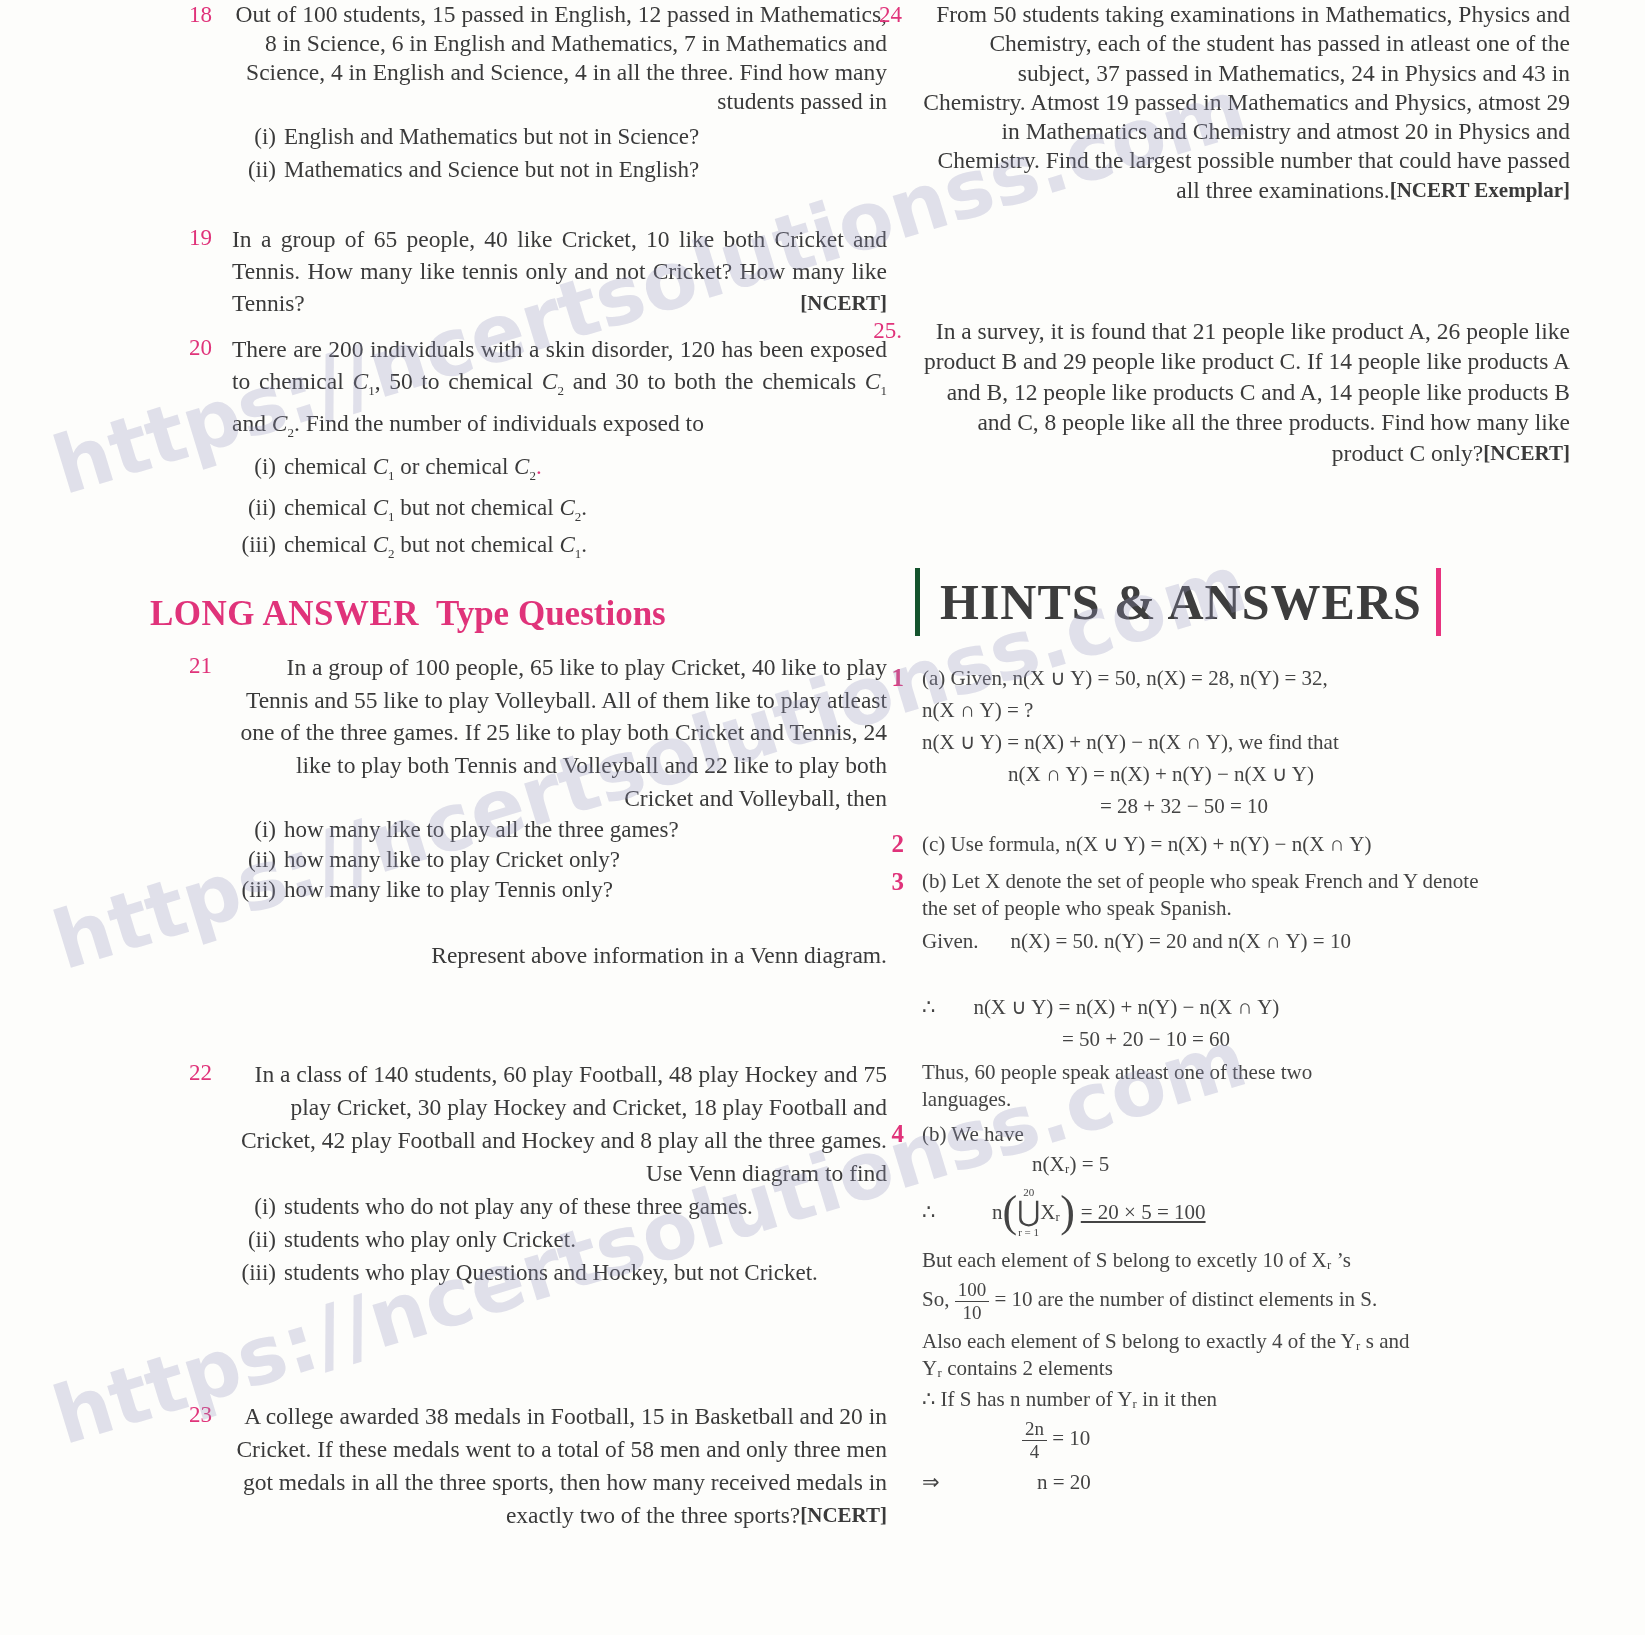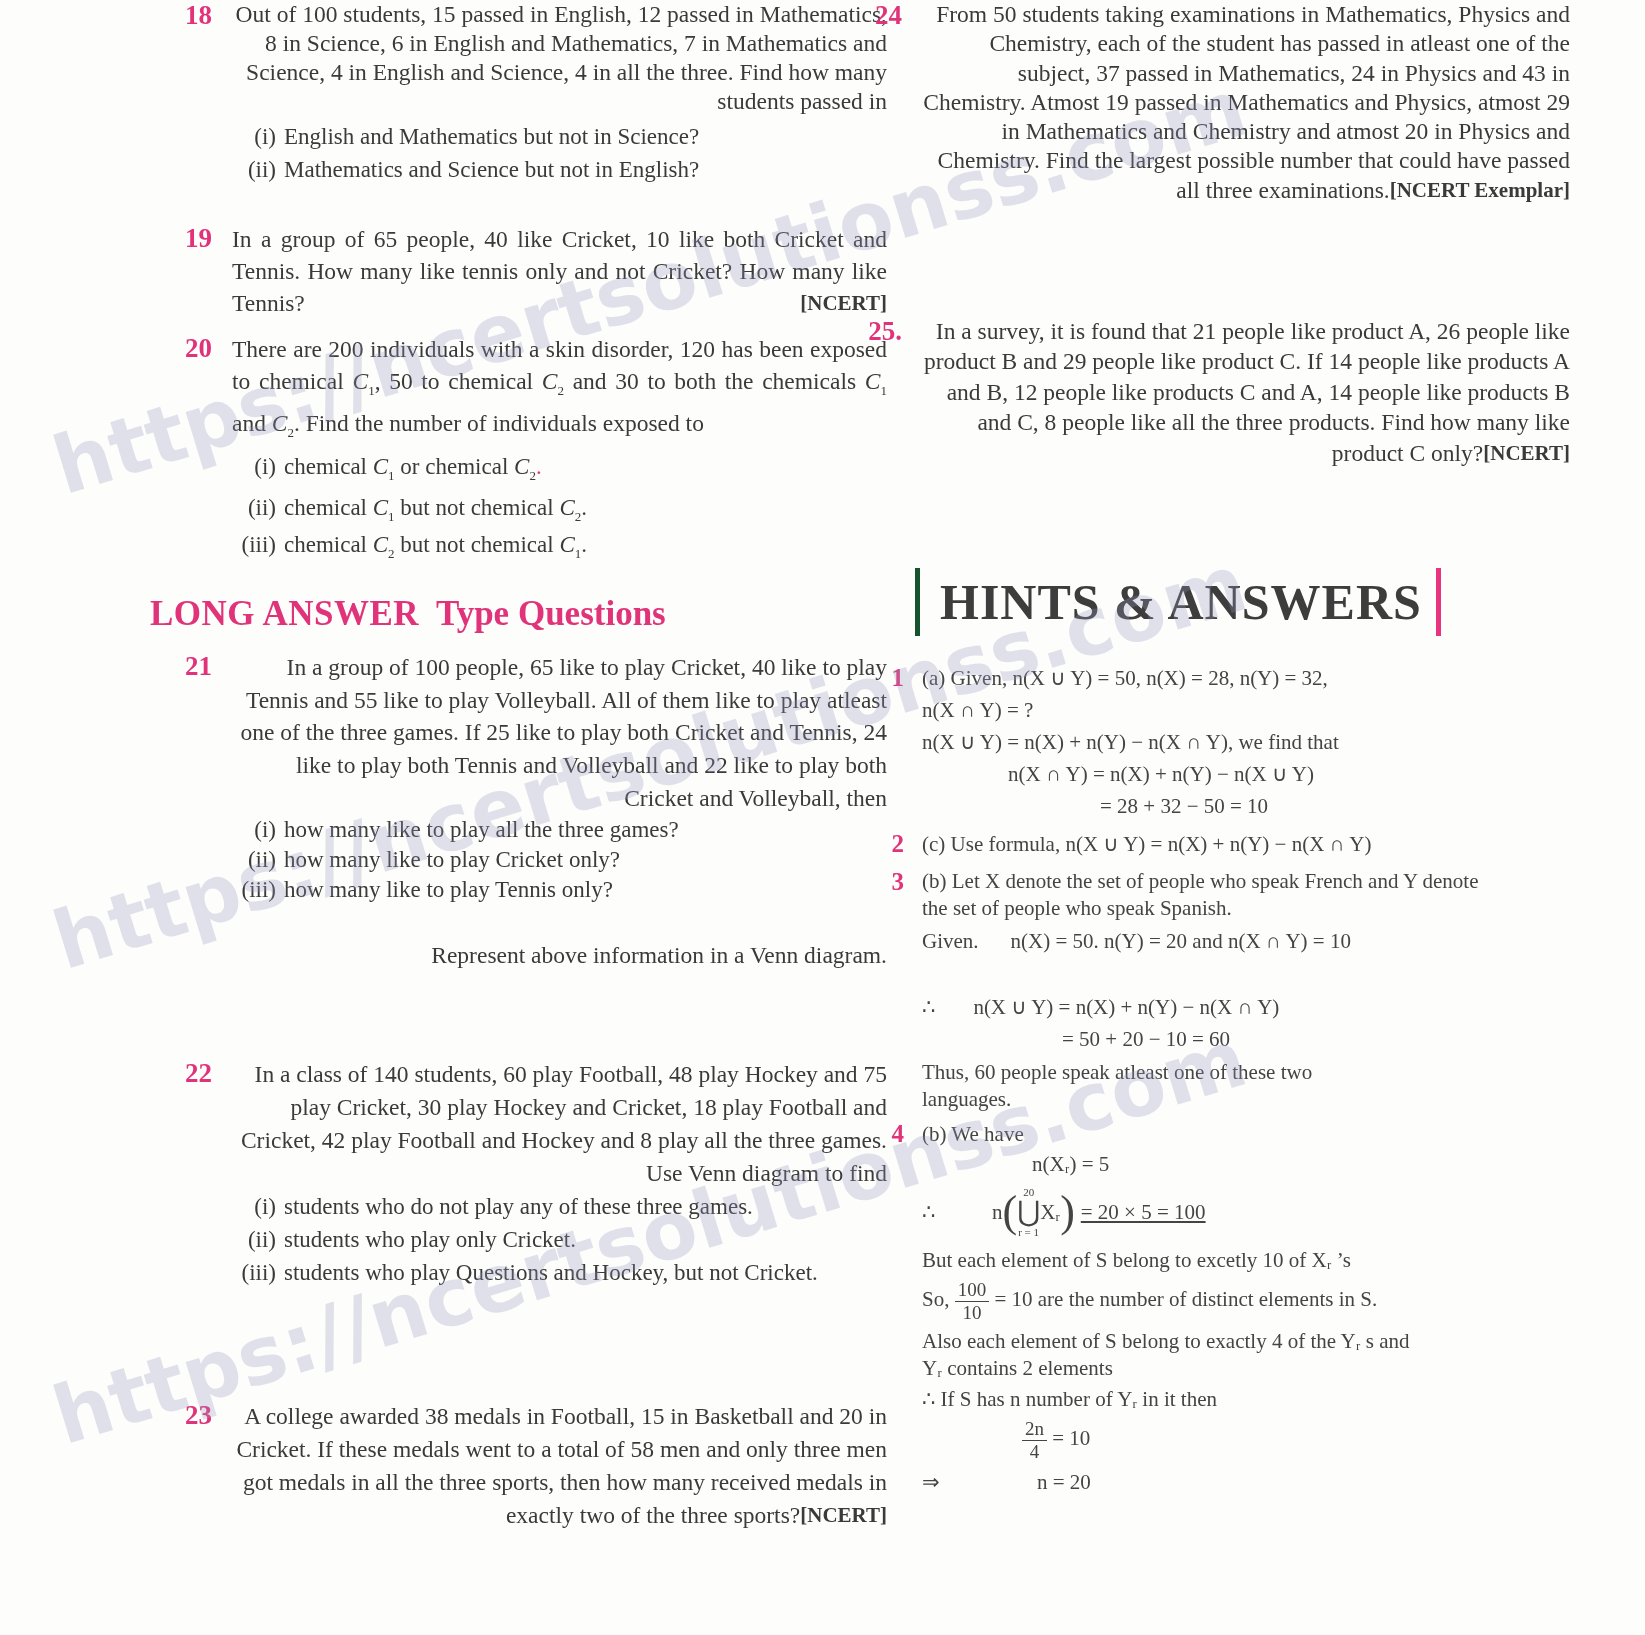--- a/index.html
+++ b/index.html
@@ -7,21 +7,21 @@
     width:1645px; height:1635px; position:relative; overflow:hidden;
     background:#fdfdfb; color:#3a3a3a;
     font-family:"Liberation Serif","DejaVu Serif",serif;
   }
   .col { position:absolute; top:0; }
   .col-left { left:150px; width:655px; }
   .col-right { left:840px; width:650px; }
   .q { position:relative; padding-left:82px; font-size:23.5px; line-height:30.8px; }
   .q .num {
     position:absolute; left:0; width:62px; text-align:right;
-    color:#e0337a; font-weight:bold; font-size:27px; line-height:30px;
+    color:#e0337a; font-weight:normal; font-size:23px; line-height:30px;
   }
   .q .body { text-align:right; }
   .q .body.just { text-align:justify; }
   .sub { position:relative; padding-left:52px; font-size:23px; line-height:30px; }
   .sub .lab { position:absolute; left:0; width:44px; text-align:right; }
   .src { float:right; font-weight:bold; font-size:21px; }
   .clear::after { content:""; display:block; clear:both; }
   i.v { font-style:italic; }
   sub { font-size:13px; }
   .section-title {

